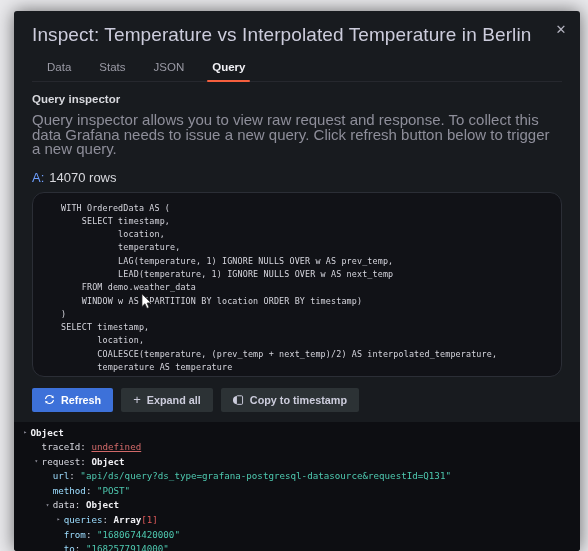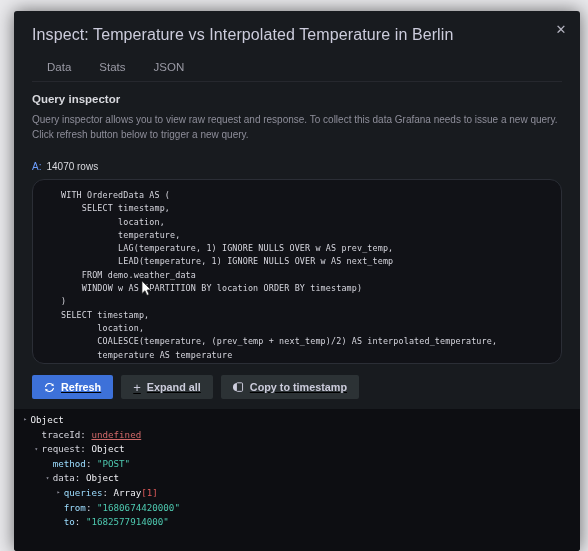--- a/index.html
+++ b/index.html
@@ -24,21 +24,21 @@
     box-shadow: 0 0 18px rgba(0,0,0,0.55);
   }
 
   
   #header {
     padding: 14px 18px 0 18px;
     position: relative;
   }
 
   #modal-title {
-    font-size: 16px;
+    font-size: 19px;
     color: #ccccdc;
     font-weight: 400;
     letter-spacing: 0.1px;
     line-height: 20px;
   }
 
   #modal-subtitle {
     margin-top: 6px;
     font-size: 10.5px;
     color: #8e8e9a;
@@ -100,29 +100,29 @@
   }
 
   #section-title {
     font-size: 11.5px;
     color: #d8d9de;
     font-weight: bold;
     margin-bottom: 8px;
   }
 
   #section-desc {
-    font-size: 10px;
+    font-size: 15px;
     color: #8e8e9a;
     line-height: 14.5px;
     max-width: 528px;
   }
 
   #rows-line {
-    margin-top: 19px;
-    font-size: 10px;
+    margin-top: 13px;
+    font-size: 13px;
     color: #d8d9de;
   }
   #rows-refid { color: #6e9fff; margin-right: 5px; }
 
   
   #code-block {
     margin-top: 7px;
     background: #111217;
     border: 1px solid #2b2e36;
     border-radius: 12px;
@@ -149,21 +149,20 @@
     height: 15px;
     pointer-events: none;
   }
 
   
   #button-row {
     margin-top: 11px;
     display: flex;
     gap: 8px;
     align-items: center;
-    text-decoration: underline;
   }
 
   .btn {
     display: inline-flex;
     align-items: center;
     gap: 6px;
     height: 24px;
     padding: 0 12px;
     border-radius: 2px;
     font-size: 10.8px;
@@ -200,38 +199,39 @@
     font-size: 6px;
     display: inline-block;
     width: 7px;
     vertical-align: middle;
     position: relative;
     top: -1px;
   }
 
   .jkey   { color: #9cdcfe; }
   .jkey-w { color: #d6d6de; }
-  .jtype  { color: #f0f0f4; font-weight: normal; }
+  .jtype  { color: #f0f0f4; font-weight: bold; }
   .jstr   { color: #4ec9b0; }
   .jundef { color: #d16969; text-decoration: underline; }
   .jnum   { color: #e05a5a; }
 </style>
 </head>
 <body>
 
 <div id="modal">
 
   <div id="header">
     <div id="modal-title">Inspect: Temperature vs Interpolated Temperature in Berlin</div>
     <button id="close-button">✕</button>
 
     <div id="tabs">
         <button class="tab">Data</button>
         <button class="tab">Stats</button>
         <button class="tab">JSON</button>
+        <button class="tab active">Query</button>
       </div>
   </div>
 
   <div id="body">
     <div id="section-title">Query inspector</div>
     <div id="section-desc">Query inspector allows you to view raw request and response. To collect this data Grafana needs to issue a new query. Click refresh button below to trigger a new query.</div>
 
     <div id="rows-line">
       <span id="rows-refid">A:</span><span>14070 rows</span>
     </div>
@@ -281,19 +281,20 @@
         </svg>
         <span>Copy to timestamp</span>
       </button>
     </div>
   </div>
 
   <div id="json-tree">
       <span class="jrow"> <span class="arrow">▸</span><span class="jtype">Object</span></span>
       <span class="jrow">   <span class="arrow"> </span><span class="jkey-w">traceId</span><span class="jkey-w">: </span><span class="jundef">undefined</span></span>
       <span class="jrow">   <span class="arrow">▾</span><span class="jkey-w">request</span><span class="jkey-w">: </span><span class="jtype">Object</span></span>
+      <span class="jrow">     <span class="arrow"> </span><span class="jkey">url</span><span class="jkey-w">: </span><span class="jstr">"api/ds/query?ds_type=grafana-postgresql-datasource&amp;requestId=Q131"</span></span>
       <span class="jrow">     <span class="arrow"> </span><span class="jkey">method</span><span class="jkey-w">: </span><span class="jstr">"POST"</span></span>
       <span class="jrow">     <span class="arrow">▾</span><span class="jkey-w">data</span><span class="jkey-w">: </span><span class="jtype">Object</span></span>
       <span class="jrow">       <span class="arrow">▸</span><span class="jkey">queries</span><span class="jkey-w">: </span><span class="jtype">Array</span><span class="jnum">[1]</span></span>
       <span class="jrow">       <span class="arrow"> </span><span class="jkey">from</span><span class="jkey-w">: </span><span class="jstr">"1680674420000"</span></span>
       <span class="jrow">       <span class="arrow"> </span><span class="jkey">to</span><span class="jkey-w">: </span><span class="jstr">"1682577914000"</span></span>
     </div>
 </div>
 
 </body></html>

